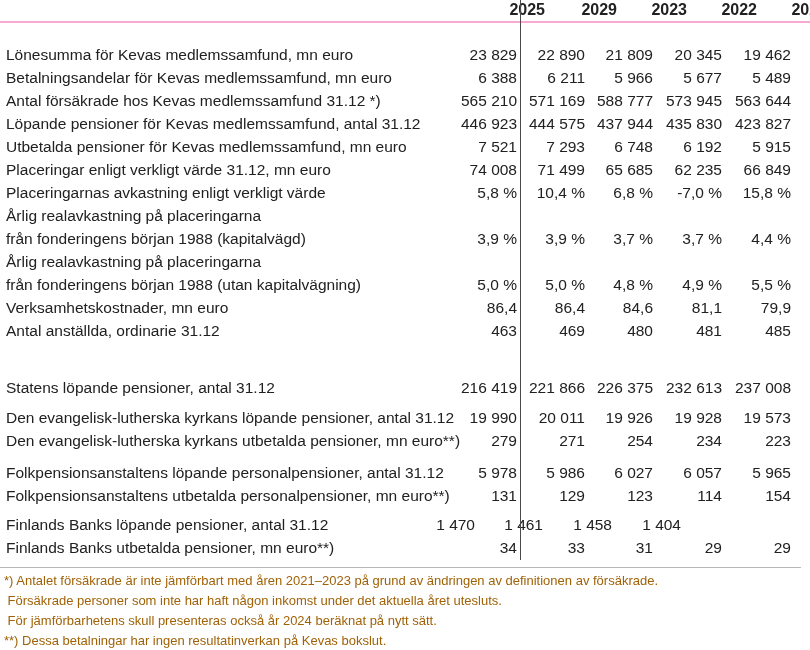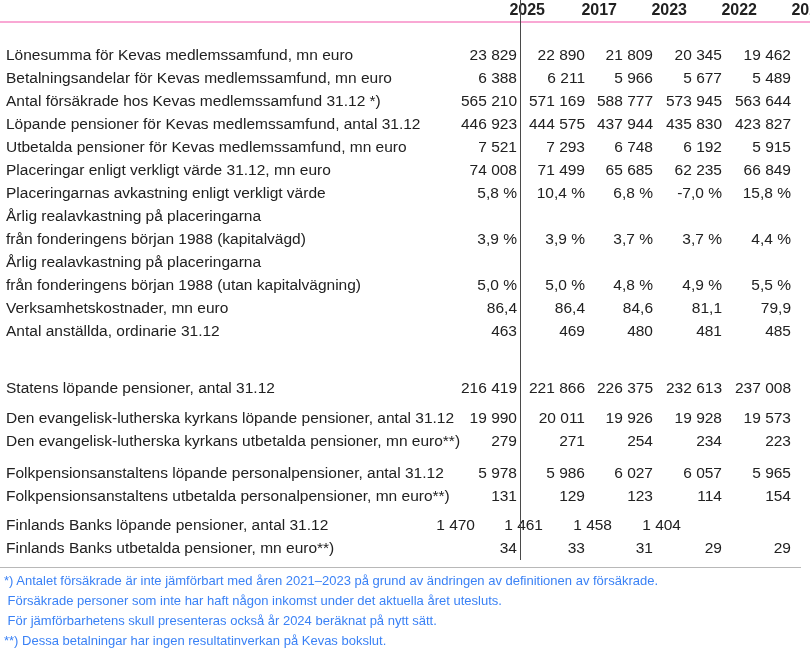--- a/index.html
+++ b/index.html
@@ -51,33 +51,33 @@
   .tbody .group:nth-child(3) { margin-top: 7px; }
   .tbody .group:nth-child(4) { margin-top: 9px; }
   .tbody .group:nth-child(5) { margin-top: 6px; }
 
   .divider {
     width: 801px; height: 1px; background: #b8b8b8;
     margin-top: 8px;
   }
 
   .footnotes { padding: 3px 0 0 4px; font-size: 13px; line-height: 20px; }
-  .footnote { white-space: pre; color: #3b82f6; }
+  .footnote { white-space: pre; color: #a16207; }
 </style>
 </head>
 <body>
 
 <div class="page">
   <div class="vline"></div>
 
   <div class="header-row">
     <div class="cell label"></div>
 
   <div class="cell year v0">2025</div>
-      <div class="cell year v1">2017</div>
+      <div class="cell year v1">2029</div>
       <div class="cell year v2">2023</div>
       <div class="cell year v3">2022</div>
       <div class="cell year v4">2021</div>
     </div>
 
   <div class="head-spacer"></div>
 
   <div class="tbody">
 
   <div class="group">

